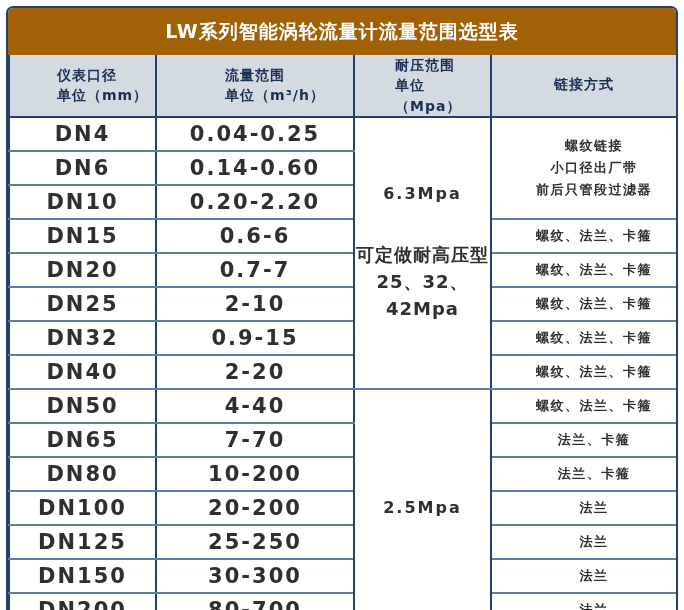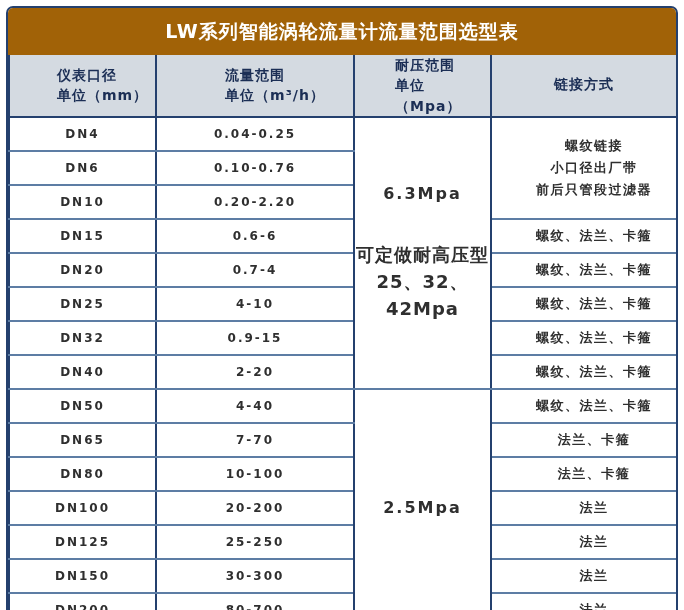--- a/index.html
+++ b/index.html
@@ -51,21 +51,21 @@
     letter-spacing: 1px;
   }
   tr.hdr .hdr-block {
     display: inline-block;
     text-align: left;
     line-height: 1.45;
     margin-left: 40px;
   }
   tr.data td { height: 34px; }
   .c-dn, .c-flow {
-    font-size: 12px;
+    font-size: 21px;
     font-weight: bold;
     color: #2f2f2f;
     letter-spacing: 2px;
   }
   .c-press {
     font-weight: bold;
     color: #2f2f2f;
   }
   .press-inner {
     display: flex;
@@ -129,39 +129,39 @@
         <td class="c-conn" rowspan="3">
           <div class="conn-multiline">
             <span>螺纹链接</span><br>
             <span>小口径出厂带</span><br>
             <span>前后只管段过滤器</span>
           </div>
         </td>
       </tr>
       <tr class="data">
         <td class="c-dn">DN6</td>
-        <td class="c-flow">0.10-0.76</td>
+        <td class="c-flow">0.14-0.60</td>
       </tr>
       <tr class="data">
         <td class="c-dn">DN10</td>
         <td class="c-flow">0.20-2.20</td>
       </tr>
       <tr class="data">
         <td class="c-dn">DN15</td>
         <td class="c-flow">0.6-6</td>
         <td class="c-conn">螺纹、法兰、卡箍</td>
       </tr>
       <tr class="data">
         <td class="c-dn">DN20</td>
-        <td class="c-flow">0.7-4</td>
+        <td class="c-flow">0.7-7</td>
         <td class="c-conn">螺纹、法兰、卡箍</td>
       </tr>
       <tr class="data">
         <td class="c-dn">DN25</td>
-        <td class="c-flow">4-10</td>
+        <td class="c-flow">2-10</td>
         <td class="c-conn">螺纹、法兰、卡箍</td>
       </tr>
       <tr class="data">
         <td class="c-dn">DN32</td>
         <td class="c-flow">0.9-15</td>
         <td class="c-conn">螺纹、法兰、卡箍</td>
       </tr>
       <tr class="data">
         <td class="c-dn">DN40</td>
         <td class="c-flow">2-20</td>
@@ -175,21 +175,21 @@
         </td>
         <td class="c-conn">螺纹、法兰、卡箍</td>
       </tr>
       <tr class="data">
         <td class="c-dn">DN65</td>
         <td class="c-flow">7-70</td>
         <td class="c-conn">法兰、卡箍</td>
       </tr>
       <tr class="data">
         <td class="c-dn">DN80</td>
-        <td class="c-flow">10-100</td>
+        <td class="c-flow">10-200</td>
         <td class="c-conn">法兰、卡箍</td>
       </tr>
       <tr class="data">
         <td class="c-dn">DN100</td>
         <td class="c-flow">20-200</td>
         <td class="c-conn">法兰</td>
       </tr>
       <tr class="data">
         <td class="c-dn">DN125</td>
         <td class="c-flow">25-250</td>

